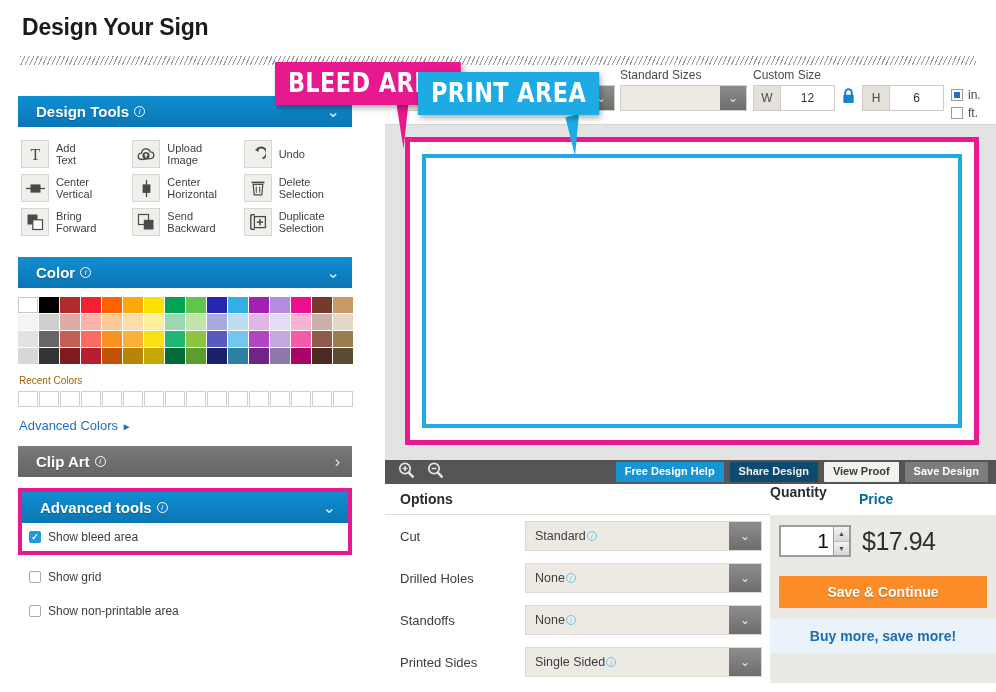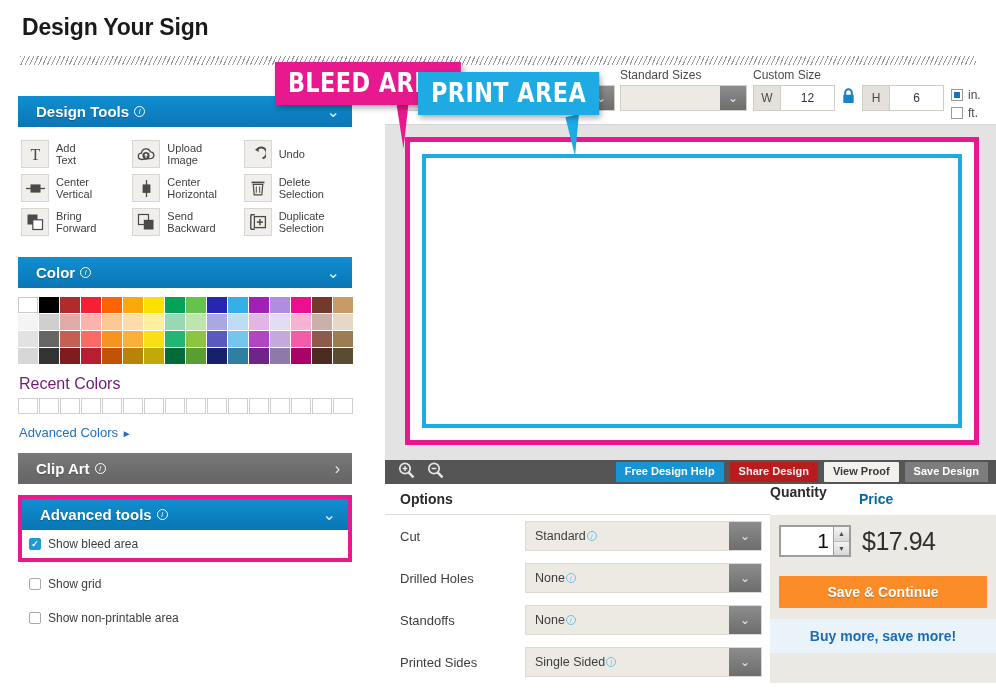--- a/index.html
+++ b/index.html
@@ -65,21 +65,21 @@
     display:flex; align-items:center; justify-content:center;
     color:#4a4a4a;
   }
   .tool-lbl { font-size:11px; line-height:12px; color:#3d3d3d; }
 
   
   #color-body { background:#fff; padding:9px 0 4px 0; }
   .swatch-grid { display:grid; grid-template-columns:repeat(16,20px); gap:1px; }
   .swatch { width:20px; height:16px; cursor:pointer; }
   .swatch.white-sw { border:1px solid #c9c9c9; }
-  .recent-label { font-size:16px; color:#701a75; margin:11px 0 5px 1px; }
+  .recent-label { font-size:10px; color:#a16207; margin:11px 0 5px 1px; }
   .recent-grid { display:grid; grid-template-columns:repeat(16,20px); gap:1px; }
   .recent-cell { width:20px; height:16px; background:#fff; border:1px solid #cfcfcf; cursor:pointer;}
   #advanced-colors {
     margin:11px 0 9px 1px; font-size:13px; color:#1f6fbf; cursor:pointer;
   }
   #advanced-colors .arr { font-size:10px; color:#1f6fbf; }
 
   
   #adv-highlight {
     border:4px solid #e8188f; padding:0; margin-top:11px; background:#fff;
@@ -149,21 +149,21 @@
     height:24px; background:#555555; display:flex; align-items:center;
     padding:0 8px 0 12px; gap:10px;
   }
   .mag { color:#e6e6e6; cursor:pointer; }
   .tb-btns { margin-left:auto; display:flex; align-items:center; gap:6px; }
   .tb-btn {
     font-size:11px; font-weight:bold; padding:4px 9px 5px; cursor:pointer;
     border-radius:1px; line-height:11px;
   }
   .tb-btn.primary { background:#1694d4; color:#fff; }
-  .tb-btn.dark { background:#b91c1c; color:#f0f0f0; }
+  .tb-btn.dark { background:#0c4a6e; color:#f0f0f0; }
   .tb-btn.light { background:#f2f1ee; color:#3b3b3b; }
   .tb-btn.gray2 { background:#7d7d7d; color:#fff; }
 
   
   #options-wrap { display:flex; height:auto; }
   #options-col { width:385px; }
   .opt-head-row {
     display:flex; align-items:center; height:31px;
     border-bottom:1px solid #dedbd4;
   }

